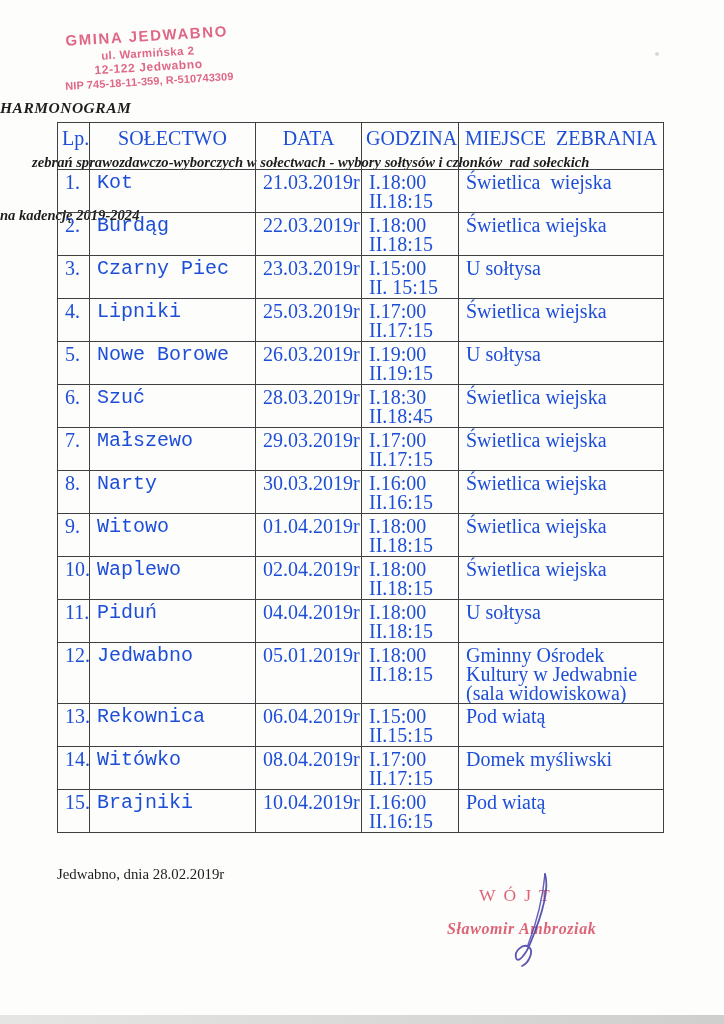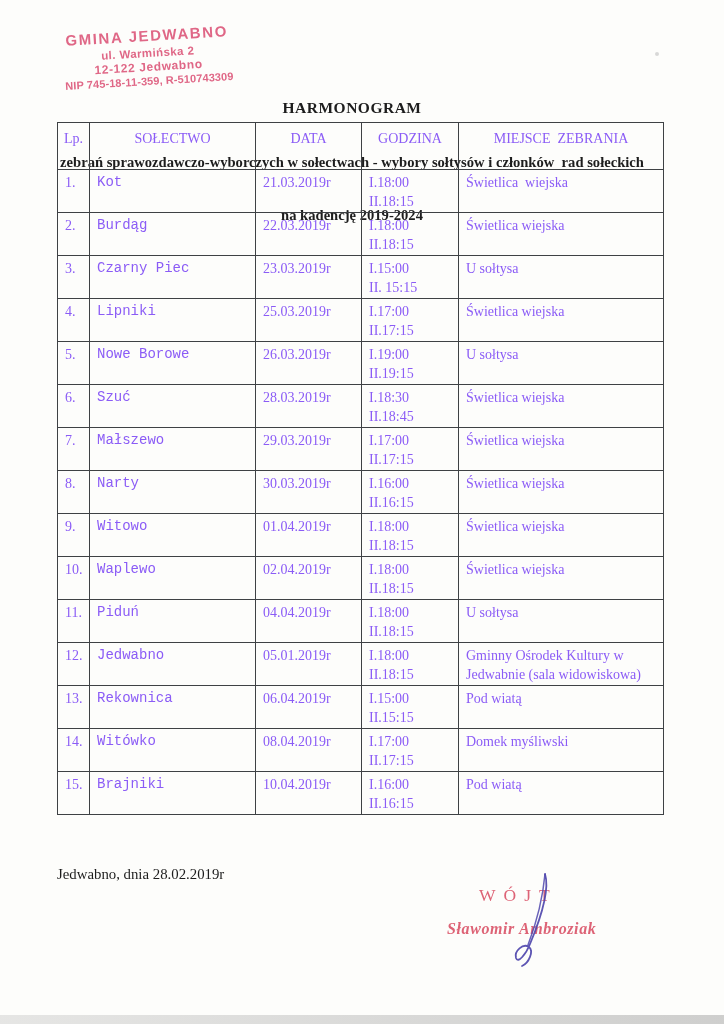--- a/index.html
+++ b/index.html
@@ -23,32 +23,32 @@
     line-height:1.25;
   }
   .stamp-line1 { font-size:15px; font-weight:bold; letter-spacing:1.6px; white-space:nowrap; }
   .stamp-line2 { font-size:11.5px; font-weight:bold; letter-spacing:.4px; }
   .stamp-line3 { font-size:12px;  font-weight:bold; letter-spacing:.6px; }
   .stamp-line4 { font-size:11px;  font-weight:bold; letter-spacing:.1px; white-space:nowrap; }
 
   
   .title-block {
     position:absolute; left:0; top:63px; width:704px;
-    text-align:center; font-weight:bold; white-space:pre-wrap;
+    font-weight:bold; white-space:pre-wrap;font-style:italic;
   }
   .title-1 { font-size:15.5px; letter-spacing:.5px; }
-  .title-2 { font-size:14.6px; margin-top:1px; }
+  .title-2 { font-size:14.6px; margin-top:1px;margin-left:32px; }
   .title-3 { font-size:14.6px; }
 
   
   table.schedule {
     position:absolute; left:57px; top:122px;
     width:606px; table-layout:fixed;
     border-collapse:collapse;
-    font-size:14px; line-height:19px; color:#8b5cf6;
+    font-size:20px; line-height:19px; color:#1d4ed8;
   }
   table.schedule th, table.schedule td {
     border:1.5px solid #3e4144;
     vertical-align:top;
     white-space:pre-wrap;
     overflow:hidden;
   }
   table.schedule th {
     font-weight:normal; height:40px;
     padding:6px 4px 0 4px; text-align:center;

